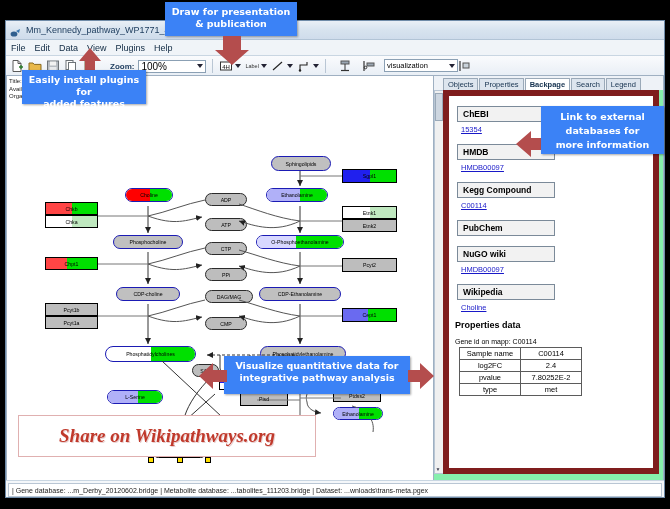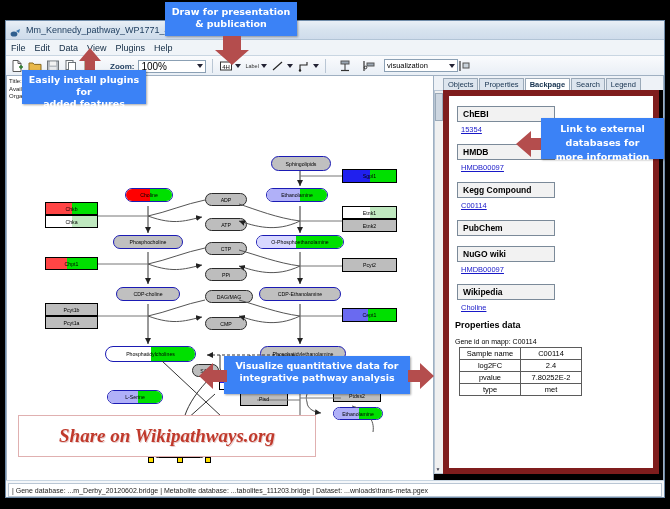--- a/index.html
+++ b/index.html
@@ -28,21 +28,21 @@
   .tcombo{display:flex;align-items:center;gap:2px;}
   .vizbox{position:absolute;right:206px;top:3px;width:74px;height:13px;background:#fff;border:1px solid #8ba0b4;
        font-size:7.5px;display:flex;align-items:center;justify-content:space-between;padding:0 2px;box-sizing:border-box;}
 
   
   .content{position:absolute;left:0;top:54px;right:0;bottom:16px;display:flex;}
   .canvaswrap{position:relative;width:428px;background:#fff;border:1px solid #9fb0c2;box-sizing:border-box;overflow:hidden;}
   .infobox{position:absolute;left:2px;top:2px;font-size:6px;color:#222;line-height:7.5px;}
   .canvas{position:absolute;left:0;top:0;width:428px;height:408px;}
 
-  .rightpanel{position:relative;flex:1;background:#000000;border:1px solid #9fb0c2;border-left:none;box-sizing:border-box;}
+  .rightpanel{position:relative;flex:1;background:#86efac;border:1px solid #9fb0c2;border-left:none;box-sizing:border-box;}
   .tabs{display:flex;height:14px;align-items:flex-end;padding-left:9px;background:#eef2f7;}
   .tab{font-size:7.5px;padding:1px 4px 1px 4px;border:1px solid #9aa9b8;border-bottom:none;background:#dde5ee;
        color:#16324f;margin-right:1px;border-radius:1px 1px 0 0;}
   .tab.active{background:#fff;font-weight:bold;}
   .panelbody{position:absolute;left:9px;top:14px;right:4px;bottom:6px;background:#fff;border:6px solid #7f1d1d;
        overflow:hidden;}
   .dbentry{margin:7px 0 0 8px;}
   .dbhead{display:inline-block;min-width:86px;border:1px solid #7b8a99;background:#f2f2f2;font-size:8.5px;
        font-weight:bold;color:#000;padding:2px 5px;}
   .dblink{font-size:7.5px;color:#1818c8;text-decoration:underline;margin:3px 0 0 4px;display:block;}
@@ -558,21 +558,21 @@
   </div>
 
   <div class="callout" style="left:22px;top:70px;width:124px;height:34px">
     <div>Easily install plugins for</div>
     <div>added features</div>
   </div>
   <svg width="24" height="26" style="position:absolute;left:78px;top:48px;z-index:49">
     <path d="M12 0 L23 13 H17 V26 H7 V13 H1 Z" fill="#b44d4d"></path>
   </svg>
 
-  <div class="callout" style="left:541px;top:118px;width:123px;height:41px;line-height:14px">
+  <div class="callout" style="left:541px;top:106px;width:123px;height:48px;line-height:14px">
     <div>Link  to external</div>
     <div>databases  for</div>
     <div>more information</div>
   </div>
   <svg width="30" height="28" style="position:absolute;left:516px;top:130px;z-index:49">
     <path d="M0 14 L15 1 V8 H30 V20 H15 V27 Z" fill="#b44d4d"></path>
   </svg>
 
   <div class="callout" style="left:224px;top:356px;width:186px;height:38px">
     <div>Visualize quantitative data  for</div>

